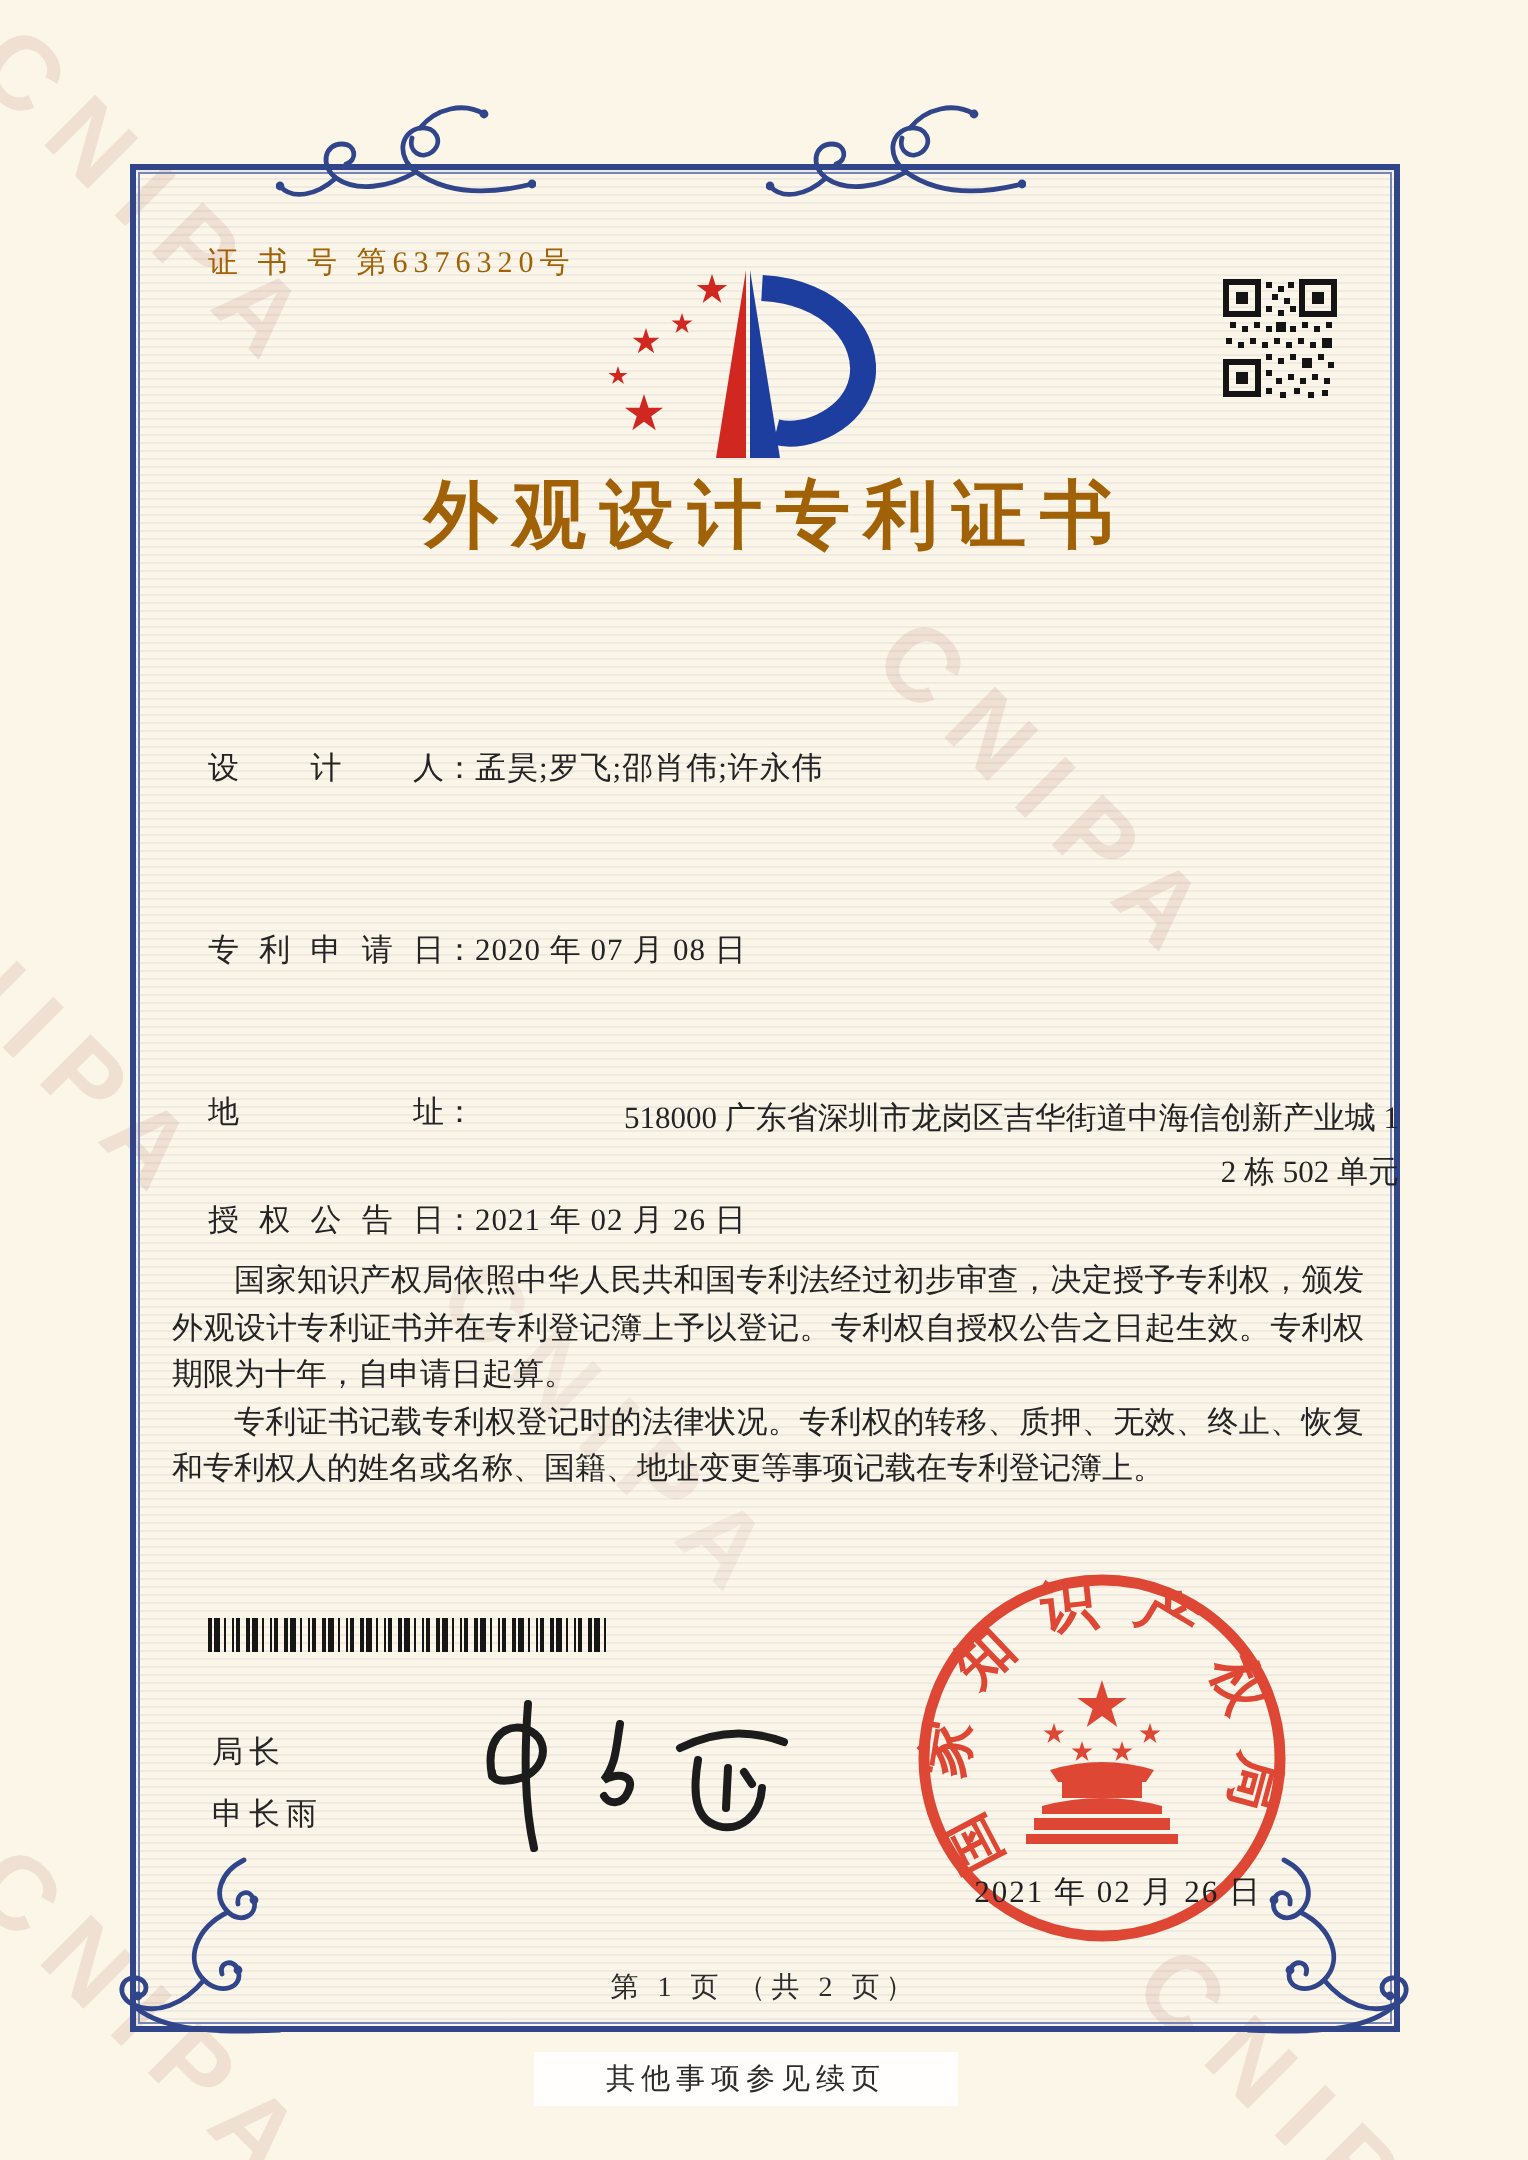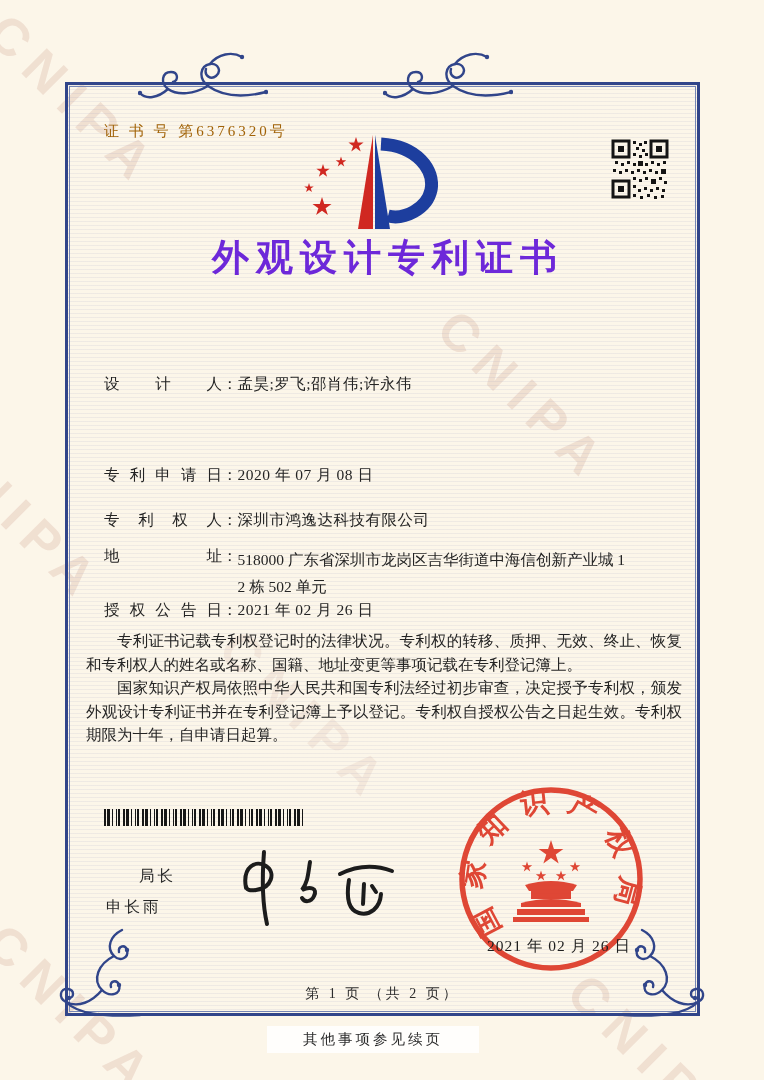--- a/index.html
+++ b/index.html
@@ -13,33 +13,33 @@
   .guilloche{position:absolute;left:68px;top:85px;width:629px;height:928px;z-index:1;
       background:repeating-linear-gradient(180deg,rgba(148,150,190,0.13) 0 1px,transparent 1px 4px);}
   .frame{position:absolute;left:65px;top:82px;width:635px;height:934px;border:3px solid #31458a;
       box-sizing:border-box;z-index:2;}
   .frame-in{position:absolute;left:1px;top:1px;right:1px;bottom:1px;border:1px solid #7585b5;}
   .fl{position:absolute;z-index:3;}
   .cert-no{position:absolute;left:104px;top:122px;font-size:15px;letter-spacing:3px;color:#a16207;z-index:4;}
   .logo{position:absolute;left:296px;top:131px;z-index:4;}
   .qr{position:absolute;left:611px;top:137px;z-index:4;}
   .title{position:absolute;left:12px;right:0;top:233px;text-align:center;font-size:37px;font-weight:bold;
-      letter-spacing:7px;color:#6d28d9;z-index:4;}
+      letter-spacing:7px;color:#a16207;z-index:4;}
   .row{position:absolute;left:104px;font-size:15.5px;color:#242424;z-index:4;white-space:nowrap;}
   .lbl{display:inline-block;width:118px;text-align:justify;text-align-last:justify;vertical-align:top;}
   .val{letter-spacing:0.5px;}
-  .val-block{display:inline-block;vertical-align:top;white-space:normal;width:462px;line-height:27px;}
+  .val-block{display:inline-block;vertical-align:top;white-space:normal;width:462px;line-height:27px;text-align:right;}
   .paras{position:absolute;left:86px;top:629px;width:596px;font-size:15.5px;line-height:23.5px;
       text-align:justify;color:#242424;z-index:4;}
   .paras p{margin:0;text-indent:2em;}
   .barcode{position:absolute;left:104px;top:809px;width:202px;height:17px;z-index:4;
       background:repeating-linear-gradient(90deg,#161616 0 2px,transparent 2px 3px,#161616 3px 6px,
       transparent 6px 8px,#161616 8px 9px,transparent 9px 12px,#161616 12px 13px,transparent 13px 14px,
       #161616 14px 16px,transparent 16px 19px);}
-  .sig-title{position:absolute;left:106px;top:866px;font-size:15.5px;letter-spacing:3px;z-index:4;margin-left:33px;}
+  .sig-title{position:absolute;left:106px;top:866px;font-size:15.5px;letter-spacing:3px;z-index:4;}
   .sig-name{position:absolute;left:106px;top:897px;font-size:15.5px;letter-spacing:3px;z-index:4;}
   .sig-script{position:absolute;left:212px;top:838px;z-index:4;}
   .seal{position:absolute;left:456px;top:784px;z-index:5;opacity:0.93;}
   .seal-date{position:absolute;left:470px;top:936px;width:178px;text-align:center;font-size:15.5px;
       color:#1f1f1f;letter-spacing:1px;z-index:6;}
   .page-info{position:absolute;left:65px;width:635px;top:985px;text-align:center;font-size:14px;
       letter-spacing:3px;color:#2c2c2c;z-index:4;}
   .footer-note{position:absolute;left:267px;top:1026px;width:212px;text-align:center;font-size:14.5px;
       letter-spacing:3px;color:#2c2c2c;background:rgba(255,255,255,0.85);padding:4px 0;z-index:4;}
   .flip-x{transform:scaleX(-1);}
@@ -168,33 +168,30 @@
   </svg>
 
   <div class="title">外观设计专利证书</div>
 
   <div class="row" style="top:374px">
     <span class="lbl">设计人</span>：<span class="val">孟昊;罗飞;邵肖伟;许永伟</span>
   </div>
   <div class="row" style="top:465px">
     <span class="lbl">专利申请日</span>：<span class="val">2020 年 07 月 08 日</span>
   </div>
-  <div class="row" style="top:510px">
-    <span class="lbl">专利权人</span>：<span class="val">深圳市鸿逸达科技有限公司</span>
-  </div>
   <div class="row" style="top:546px">
     <span class="lbl">地址</span>：<span class="val-block"><span>518000 广东省深圳市龙岗区吉华街道中海信创新产业城 1</span><br><span>2 栋 502 单元</span></span>
   </div>
   <div class="row" style="top:600px">
     <span class="lbl">授权公告日</span>：<span class="val">2021 年 02 月 26 日</span>
   </div>
 
   <div class="paras">
+    <p>国家知识产权局依照中华人民共和国专利法经过初步审查，决定授予专利权，颁发外观设计专利证书并在专利登记簿上予以登记。专利权自授权公告之日起生效。专利权期限为十年，自申请日起算。</p>
     <p>专利证书记载专利权登记时的法律状况。专利权的转移、质押、无效、终止、恢复和专利权人的姓名或名称、国籍、地址变更等事项记载在专利登记簿上。</p>
-    <p>国家知识产权局依照中华人民共和国专利法经过初步审查，决定授予专利权，颁发外观设计专利证书并在专利登记簿上予以登记。专利权自授权公告之日起生效。专利权期限为十年，自申请日起算。</p>
   </div>
 
   <div class="barcode"></div>
 
   <div class="sig-title">局长</div>
   <div class="sig-name">申长雨</div>
   <svg class="sig-script" width="200" height="95" viewBox="0 0 200 95">
     <g fill="none" stroke="#1c1c1c" stroke-width="4" stroke-linecap="round">
       <path d="M 34 50 C 30 28 44 22 54 28 C 64 34 60 50 44 52 C 38 53 34 52 34 48"></path>
       <path d="M 52 14 C 50 40 50 64 55 86"></path>

